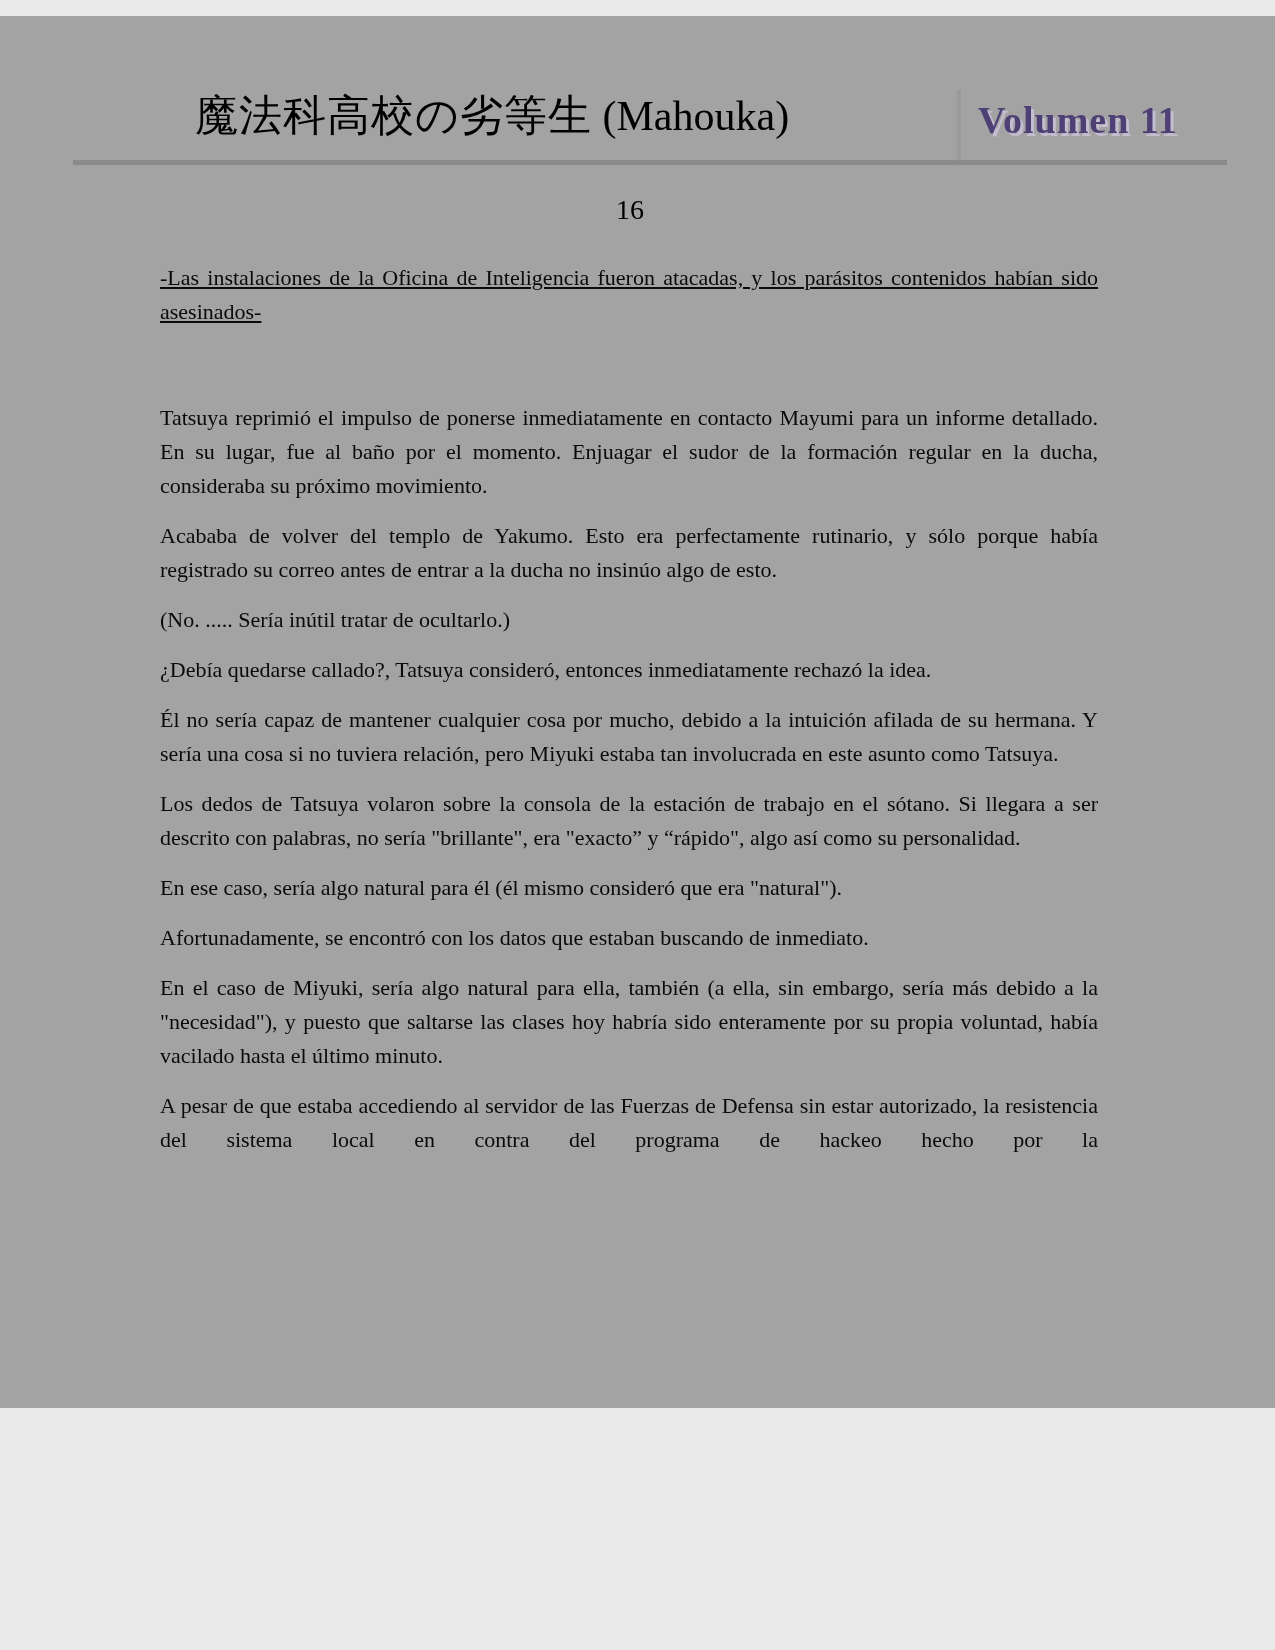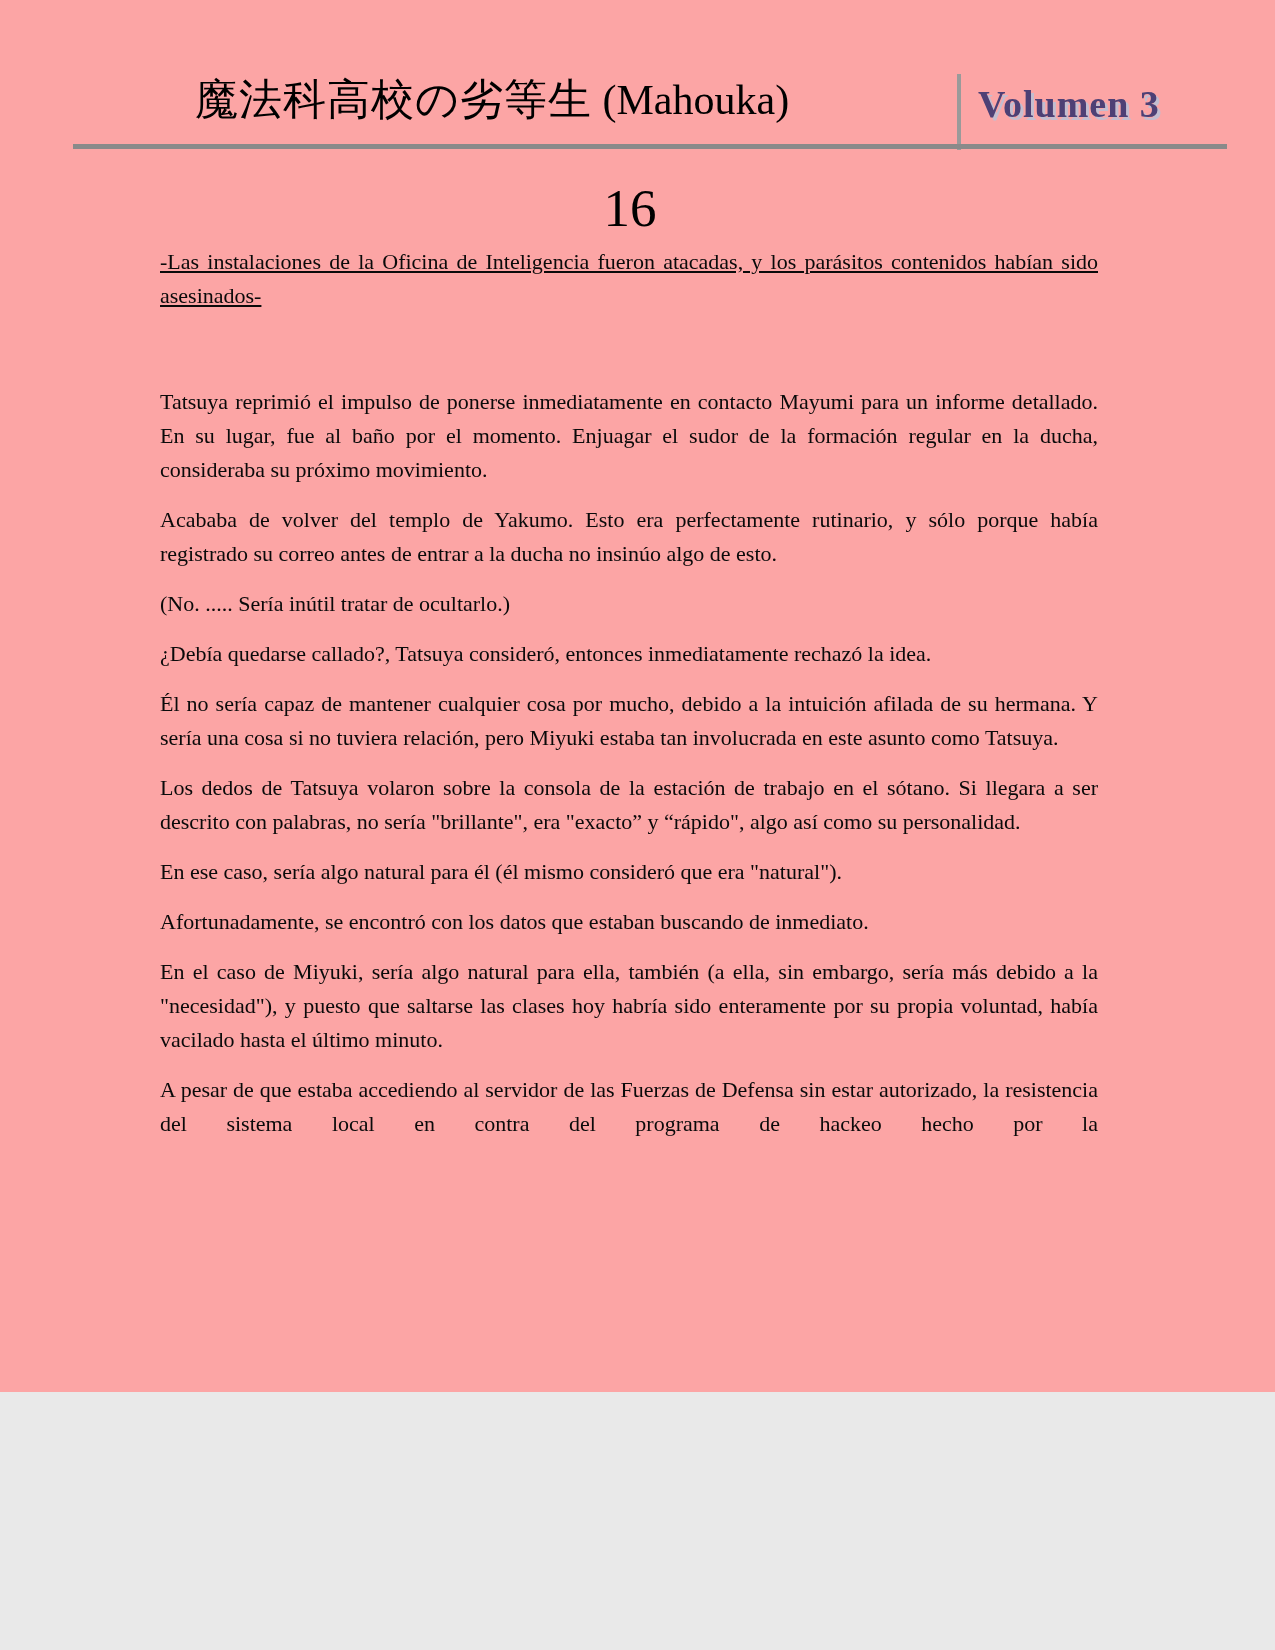--- a/index.html
+++ b/index.html
@@ -1,21 +1,21 @@
 <!DOCTYPE html>
 <html><head>
 <meta charset="utf-8">
 <style>
   html, body { margin: 0; padding: 0; background: #e9e9e9; }
   .page {
     position: relative;
     width: 1275px;
     height: 1392px;
-    margin: 0 auto;
-    background: #fca5a5;
+    margin: 16px auto;
+    background: #a3a3a3;
     font-family: "Liberation Serif", serif;
     color: #0a0a0a;
     overflow: hidden;
   }
 
   
   .doc-title {
     position: absolute;
     left: 195px;
     top: 72px;
@@ -56,21 +56,21 @@
     background: #8a8a8a;
   }
 
   
   .chapter-number {
     position: absolute;
     left: 160px;
     top: 178px;
     width: 940px;
     text-align: center;
-    font-size: 53px;
+    font-size: 28px;
     color: #000;
   }
 
   
   .body-text {
     position: absolute;
     left: 160px;
     top: 245px;
     width: 938px;
     font-size: 22px;
@@ -93,21 +93,21 @@
 </style>
 </head>
 <body>
 
 <div class="page">
 
   <div class="doc-title">
     <span class="jp">魔法科高校の劣等生</span><span class="latin"> (Mahouka)</span>
   </div>
   <div class="header-vbar"></div>
-  <div class="volume-label">Volumen 3</div>
+  <div class="volume-label">Volumen 11</div>
   <div class="header-rule"></div>
 
   <div class="chapter-number">16</div>
 
   <div class="body-text">
     <p class="gap-after">-Las instalaciones de la Oficina de Inteligencia fueron atacadas, y los parásitos contenidos habían sido asesinados-</p>
     <p>Tatsuya reprimió el impulso de ponerse inmediatamente en contacto Mayumi para un informe detallado. En su lugar, fue al baño por el momento. Enjuagar el sudor de la formación regular en la ducha, consideraba su próximo movimiento.</p>
     <p>Acababa de volver del templo de Yakumo. Esto era perfectamente rutinario, y sólo porque había registrado su correo antes de entrar a la ducha no insinúo algo de esto.</p>
     <p>(No. ..... Sería inútil tratar de ocultarlo.)</p>
     <p>¿Debía quedarse callado?, Tatsuya consideró, entonces inmediatamente rechazó la idea.</p>

